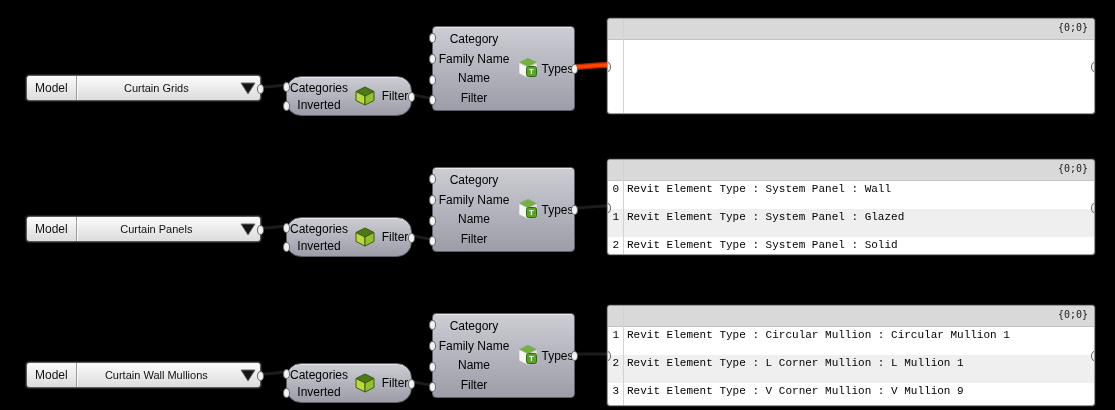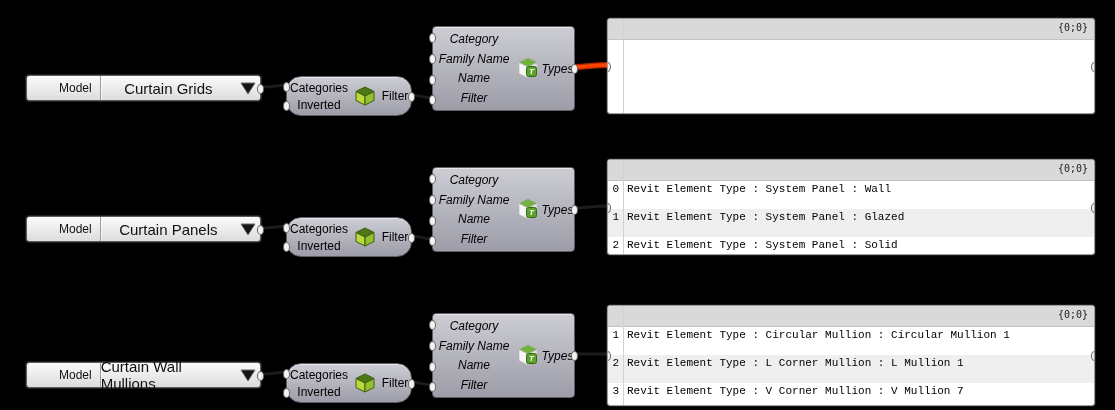--- a/index.html
+++ b/index.html
@@ -5,31 +5,31 @@
   html,body{margin:0;padding:0;background:#000;}
   .canvas{position:relative;width:1115px;height:410px;background:#000000;overflow:hidden;
           font-family:"Liberation Sans",sans-serif;}
   .wires{position:absolute;left:0;top:0;z-index:1;}
 
   
   .vlist{position:absolute;z-index:2;height:24px;display:flex;align-items:stretch;
          background:linear-gradient(180deg,#fbfbfb,#dcdcdc);
          border:1px solid #5a5a5a;border-radius:3px;box-shadow:0 0 0 1px rgba(255,255,255,.12);}
   .vlist-label{display:flex;align-items:center;padding:0 8px;font-size:12px;color:#111;
-               border-right:1px solid #9a9a9a;box-shadow:1px 0 0 rgba(255,255,255,.8);margin-left:24px;}
-  .vlist-value{flex:1;display:flex;align-items:center;justify-content:center;font-size:15px;color:#111;}
+               border-right:1px solid #9a9a9a;box-shadow:1px 0 0 rgba(255,255,255,.8);}
+  .vlist-value{flex:1;display:flex;align-items:center;justify-content:center;font-size:11px;color:#111;}
   .vlist-arrow{display:flex;align-items:center;justify-content:center;width:24px;}
 
   
   .node{position:absolute;z-index:2;display:grid;align-items:stretch;color:#000;
         background:linear-gradient(180deg,#cdcdd4 0%,#b2b2bc 55%,#9c9da8 100%);
         border:1px solid #5f5f6a;border-radius:4px;
         box-shadow:inset 0 1px 0 rgba(255,255,255,.55);}
   .filter-node{grid-template-columns:64px 28px 1fr;border-radius:15px;}
-  .types-node{grid-template-columns:82px 26px 1fr;font-style:italic;}
+  .types-node{grid-template-columns:82px 26px 1fr;}
   .node .inputs{display:flex;flex-direction:column;justify-content:space-around;align-items:center;
                 font-size:12px;padding:2px 0;}
   .node .icon-cell{display:flex;align-items:center;justify-content:center;}
   .node .out-label{display:flex;align-items:center;justify-content:center;font-size:12px;}
 
   
   .grip{position:absolute;width:5px;height:8px;background:#f2f2f2;border:1px solid #666;
         border-radius:50%;z-index:3;}
   .grip-l{left:-4px;} .grip-r{right:-4px;}
 
@@ -252,20 +252,20 @@
     <span class="grip grip-r" style="top:37px;"></span>
   </div>
 
   <div class="panel" style="left:607px;top:305px;width:486px;height:99px;">
     <div class="panel-header">
       <span class="path-tag">{0;0}</span>
     </div>
     <div class="panel-body">
         <div class="panel-row"><span class="row-index">1</span><span class="row-text">Revit Element Type : Circular Mullion : Circular Mullion 1</span></div>
         <div class="panel-row"><span class="row-index">2</span><span class="row-text">Revit Element Type : L Corner Mullion : L Mullion 1</span></div>
-        <div class="panel-row"><span class="row-index">3</span><span class="row-text">Revit Element Type : V Corner Mullion : V Mullion 7</span></div>
+        <div class="panel-row"><span class="row-index">3</span><span class="row-text">Revit Element Type : V Corner Mullion : V Mullion 9</span></div>
       </div>
     <div class="gutter-line"></div>
     <span class="grip grip-l" style="top:45px;"></span>
     <span class="grip grip-r" style="top:45px;"></span>
   </div>
 
 </div>
 
 </body></html>

